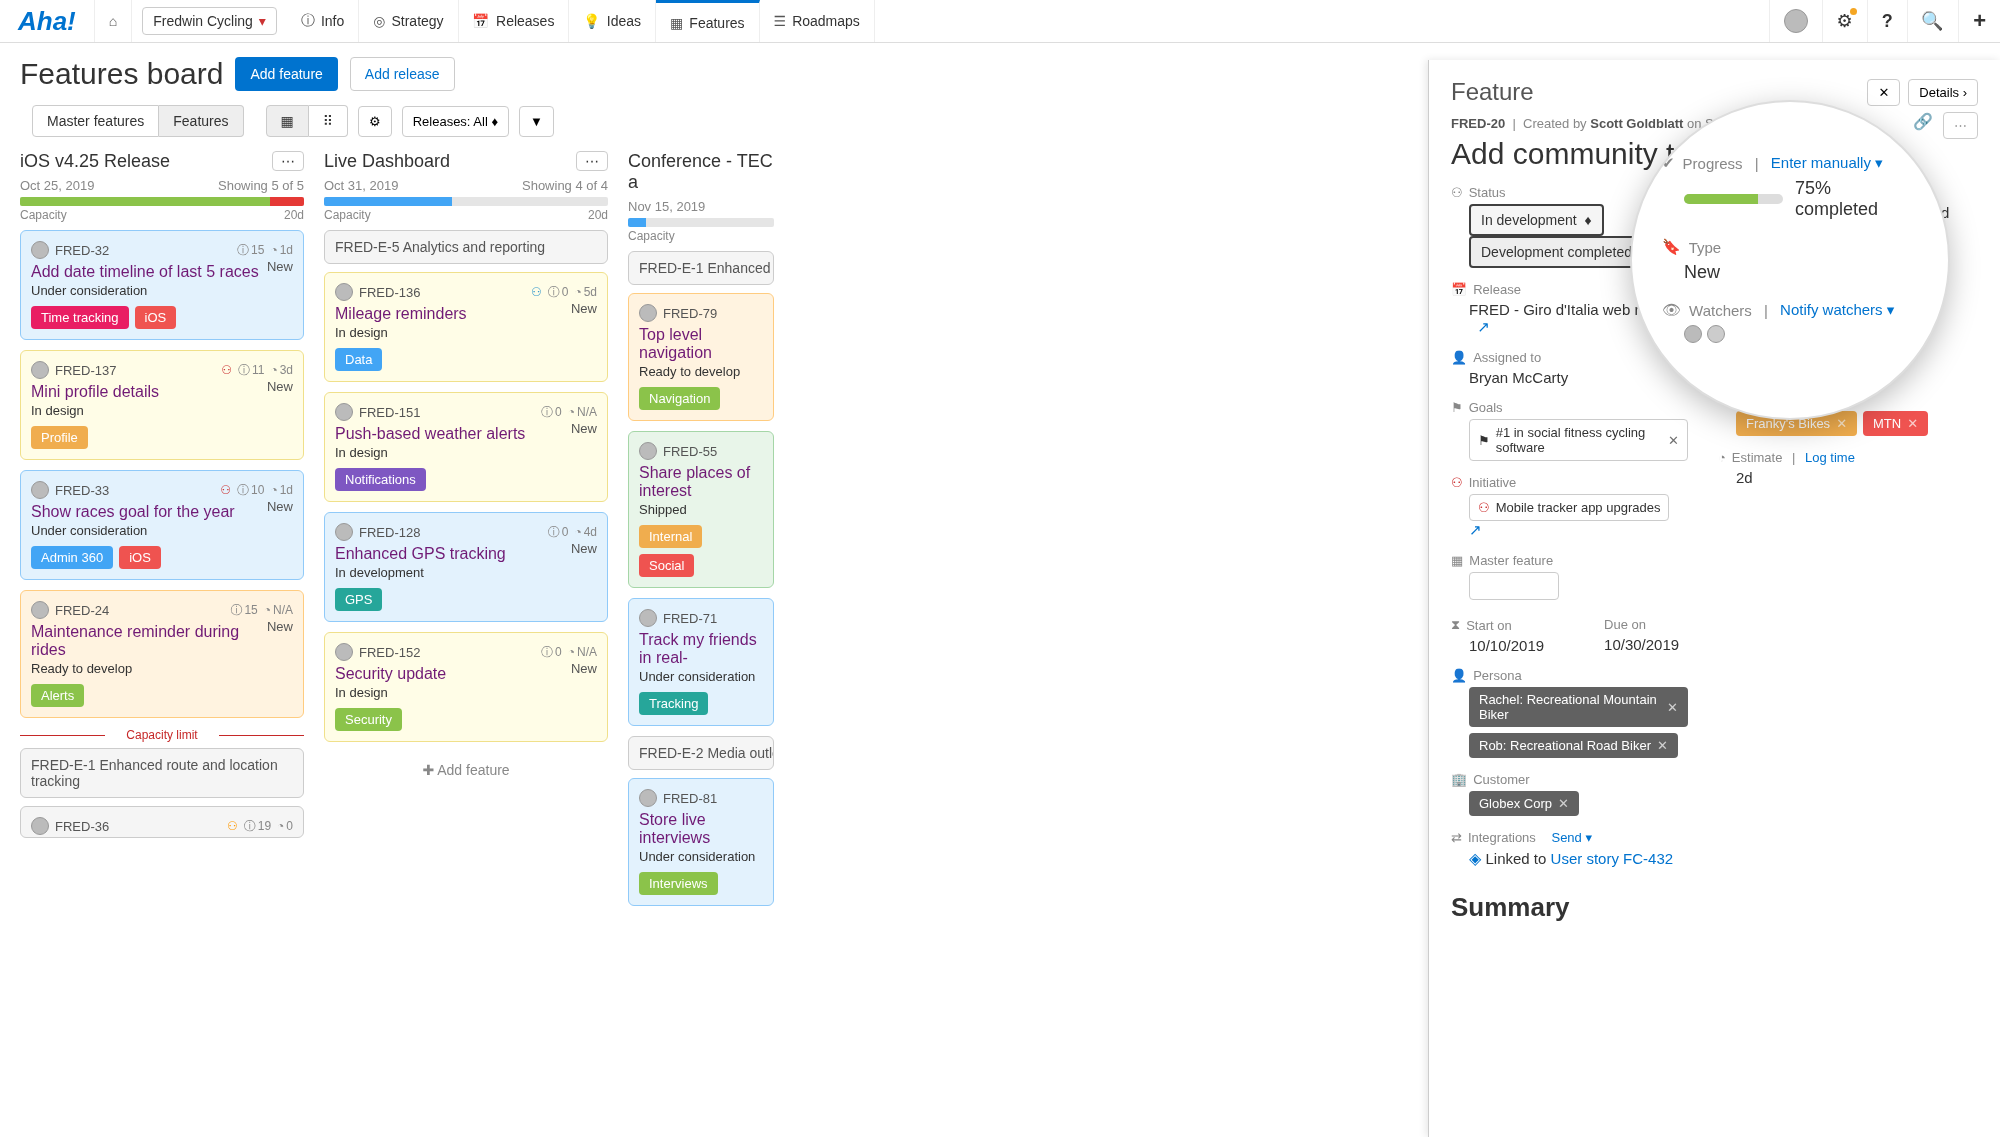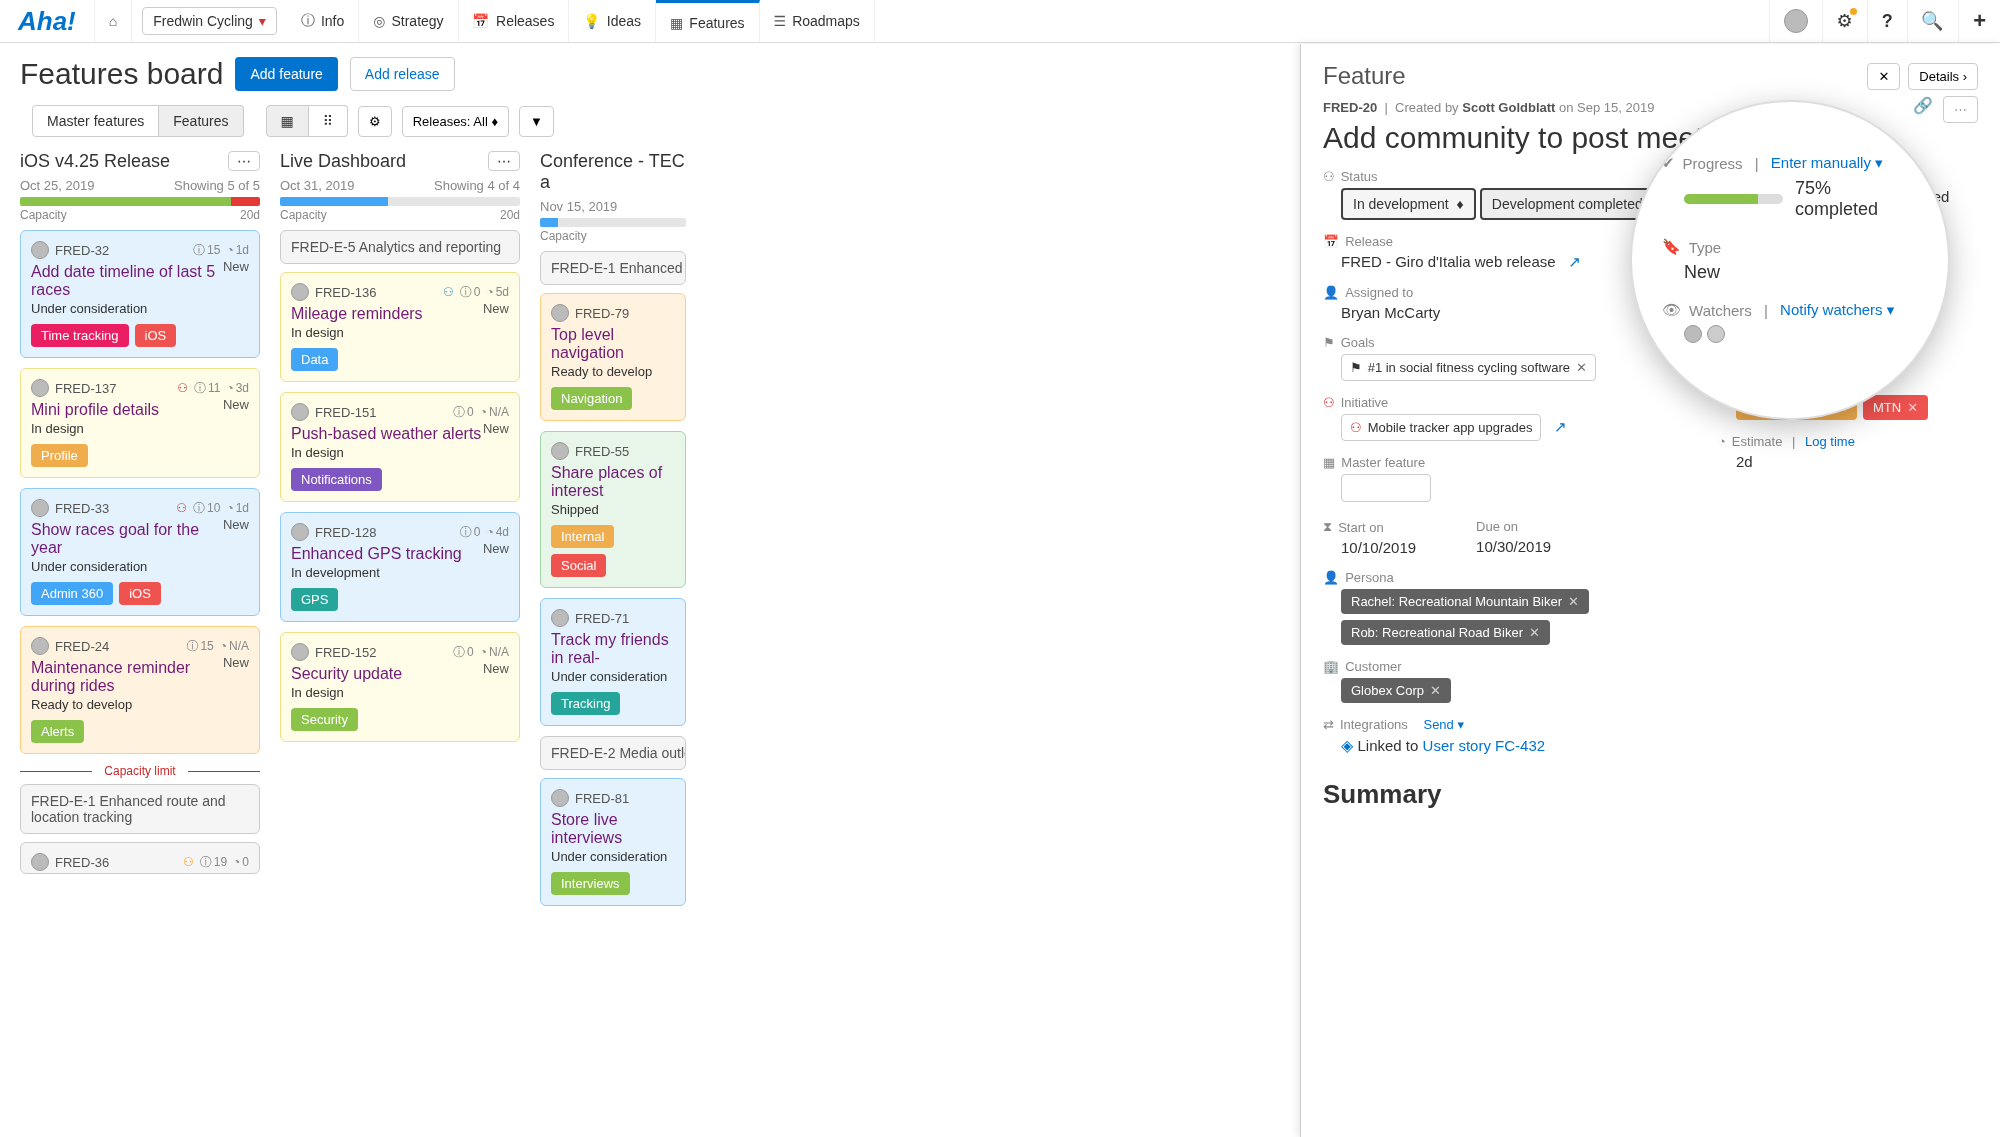--- a/index.html
+++ b/index.html
@@ -19,21 +19,21 @@
 .btn-primary { background:#0073cf; color:#fff; }
 .btn-outline { background:#fff; color:#0073cf; border:1px solid #ccc;}
 .toolbar { display:flex; align-items:center; gap:10px; padding:0 20px 14px; }
 .seg { display:flex; }
 .seg .segbtn { border:1px solid #ccc; padding:7px 14px; background:#fff; font-size:14px; cursor:pointer;}
 .seg .segbtn:first-child{border-radius:4px 0 0 4px;margin-left:12px;}
 .seg .segbtn:last-child{border-radius:0 4px 4px 0; border-left:none;}
 .seg .segbtn.active{ background:#eee; }
 .iconbtn { border:1px solid #ccc; background:#fff; padding:7px 10px; border-radius:4px; cursor:pointer; font-size:13px;}
 .board { display:flex; gap:20px; padding:0 20px; overflow:hidden; }
-.col { width: 240px; flex-shrink:0; }
+.col { width: 284px; flex-shrink:0; }
 .col-head { display:flex; justify-content:space-between; align-items:flex-start; }
 .col-title { font-size:18px; font-weight:500; margin-bottom:6px;}
 .ellips { border:1px solid #ccc; border-radius:4px; padding:2px 8px; font-size:14px; cursor:pointer; background:#fff; line-height:1;}
 .col-sub { display:flex; justify-content:space-between; color:#888; font-size:13px; margin-bottom:4px;}
 .pbar { height:9px; background:#e5e5e5; border-radius:2px; overflow:hidden; margin-bottom:2px; display:flex;}
 .pbar .seg-g{ background:#8bc34a; }
 .pbar .seg-r{ background:#e53935; }
 .pbar .seg-b{ background:#42a5f5; }
 .cap-row{ display:flex; justify-content:space-between; color:#888; font-size:12px; margin-bottom:8px;}
 .card { border:1px solid #ccc; border-radius:6px; padding:10px; margin-bottom:10px; background:#fff;}
@@ -54,21 +54,21 @@
 .tag.pink{background:#e91e63;} .tag.red{background:#ef5350;} .tag.ylw{background:#f0ad4e;}
 .tag.blue{background:#42a5f5;} .tag.purple{background:#7e57c2;} .tag.green{background:#8bc34a;}
 .tag.teal{background:#26a69a;}
 .epic{ border:1px solid #ccc; border-radius:6px; padding:8px 10px; margin-bottom:8px; background:#f5f5f5; font-size:14px; color:#555;}
 .caplimit{ color:#c62828; font-size:12px; text-align:center; position:relative; margin:6px 0;}
 .caplimit:before,.caplimit:after{content:"";position:absolute;top:50%;width:30%;border-top:1px solid #c62828;}
 .caplimit:before{left:0;} .caplimit:after{right:0;}
 .addfeat{ text-align:center; color:#888; font-size:14px; padding:10px; cursor:pointer;}
 
 
-.panel { position:fixed; top:44px; right:0; bottom:0; width:700px; background:#fff; border-left:1px solid #ccc; box-shadow:-2px 0 8px rgba(0,0,0,0.1); padding:18px 22px; overflow:auto;}
+.panel { position:fixed; top:60px; right:0; bottom:0; width:572px; background:#fff; border-left:1px solid #ccc; box-shadow:-2px 0 8px rgba(0,0,0,0.1); padding:18px 22px; overflow:auto;}
 .panel-head{ display:flex; justify-content:space-between; align-items:center; margin-bottom:10px;}
 .panel-head h2{ font-size:24px; font-weight:400; color:#555;}
 .panel-btns{ display:flex; gap:8px;}
 .smallbtn{ border:1px solid #ccc; border-radius:4px; padding:5px 10px; font-size:13px; background:#fff; cursor:pointer;}
 .crumb{ font-size:13px; color:#888; margin-bottom:6px;}
 .crumb b{color:#555;}
 .feat-title{ font-size:30px; font-weight:400; color:#333; margin-bottom:14px;}
 .detail-grid{ display:flex; gap:30px;}
 .dleft{ flex:1;}
 .dright{ width:260px;}
@@ -332,20 +332,21 @@
           <span class="meta">ⓘ <span>0</span></span>
           <span class="meta">◔ <span>N/A</span></span>
         </div>
       <span class="card-new">New</span>
       <div class="card-title">Security update</div>
       <div class="card-sub">In design</div>
       <div class="tags">
           <span class="tag green">Security</span>
         </div>
     </div>
+    <div class="addfeat">✚ <span>Add feature</span></div>
   </div>
 
   <div class="col" style="width:146px">
     <div class="col-head">
         <div class="col-title">Conference - TEC a</div>
       </div>
     <div class="col-sub">
         <span>Nov 15, 2019</span>
       </div>
     <div class="pbar">

